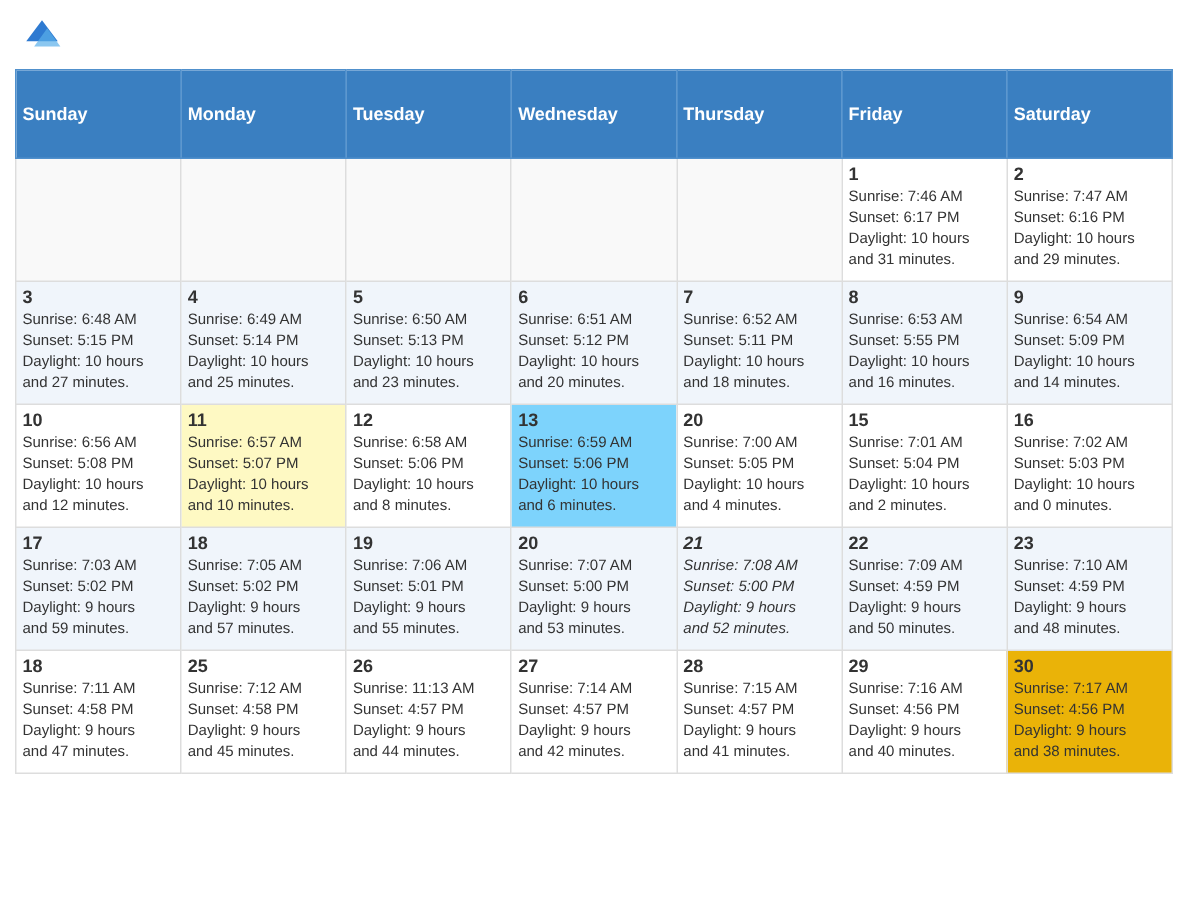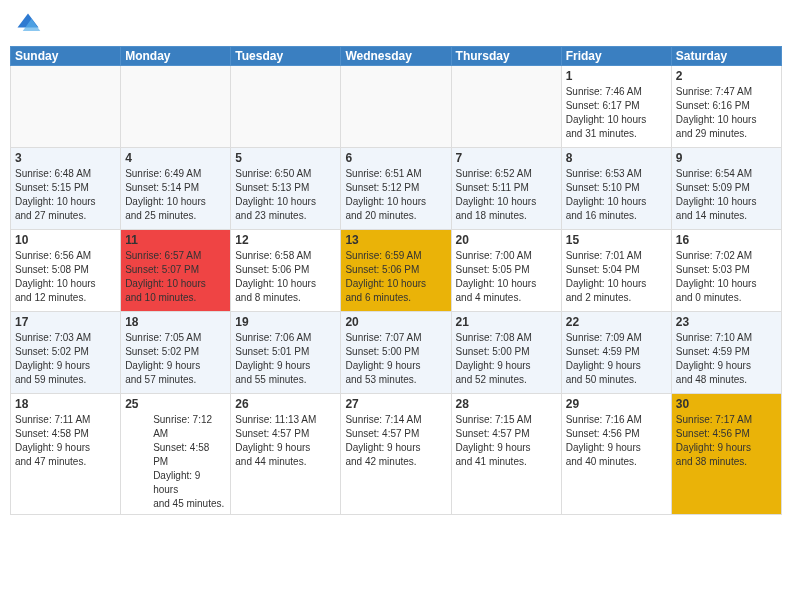--- a/index.html
+++ b/index.html
@@ -50,21 +50,21 @@
     .calendar {
       width: 100%;
       border-collapse: collapse;
       border: 1px solid #ccc;
     }
     .calendar th {
       background-color: #3a7fc1;
       color: white;
       font-size: 12px;
       font-weight: bold;
-      padding: 2px 4px;
+      padding: 22px 4px;
       text-align: left;
       border: 1px solid #5090cc;
     }
     .calendar td {
       vertical-align: top;
       border: 1px solid #ddd;
       padding: 3px 4px;
       width: 110px;
       min-height: 80px;
       font-size: 10.5px;
@@ -181,55 +181,55 @@
         <td style="background: rgb(240, 245, 251);">
           <span class="day-number">7</span>
           <div class="day-info" style="white-space: pre-line;">Sunrise: 6:52 AM
 Sunset: 5:11 PM
 Daylight: 10 hours
 and 18 minutes.</div>
         </td>
         <td style="background: rgb(240, 245, 251);">
           <span class="day-number">8</span>
           <div class="day-info" style="white-space: pre-line;">Sunrise: 6:53 AM
-Sunset: 5:10 PM
+Sunset: 5:55 PM
 Daylight: 10 hours
 and 16 minutes.</div>
         </td>
         <td style="background: rgb(240, 245, 251);">
           <span class="day-number">9</span>
           <div class="day-info" style="white-space: pre-line;">Sunrise: 6:54 AM
 Sunset: 5:09 PM
 Daylight: 10 hours
 and 14 minutes.</div>
         </td>
       </tr>
       <tr class="week-row">
         <td style="background: rgb(255, 255, 255);">
           <span class="day-number">10</span>
           <div class="day-info" style="white-space: pre-line;">Sunrise: 6:56 AM
 Sunset: 5:08 PM
 Daylight: 10 hours
 and 12 minutes.</div>
         </td>
-        <td style="background: #ef4444;">
+        <td style="background: #fef9c3;">
           <span class="day-number">11</span>
           <div class="day-info" style="white-space: pre-line;">Sunrise: 6:57 AM
 Sunset: 5:07 PM
 Daylight: 10 hours
 and 10 minutes.</div>
         </td>
         <td style="background: rgb(255, 255, 255);">
           <span class="day-number">12</span>
           <div class="day-info" style="white-space: pre-line;">Sunrise: 6:58 AM
 Sunset: 5:06 PM
 Daylight: 10 hours
 and 8 minutes.</div>
         </td>
-        <td style="background: #eab308;">
+        <td style="background: #7dd3fc;">
           <span class="day-number">13</span>
           <div class="day-info" style="white-space: pre-line;">Sunrise: 6:59 AM
 Sunset: 5:06 PM
 Daylight: 10 hours
 and 6 minutes.</div>
         </td>
         <td style="background: rgb(255, 255, 255);">
           <span class="day-number">20</span>
           <div class="day-info" style="white-space: pre-line;">Sunrise: 7:00 AM
 Sunset: 5:05 PM
@@ -273,21 +273,21 @@
 Daylight: 9 hours
 and 55 minutes.</div>
         </td>
         <td style="background: rgb(240, 245, 251);">
           <span class="day-number">20</span>
           <div class="day-info" style="white-space: pre-line;">Sunrise: 7:07 AM
 Sunset: 5:00 PM
 Daylight: 9 hours
 and 53 minutes.</div>
         </td>
-        <td style="background: rgb(240, 245, 251);">
+        <td style="background: rgb(240, 245, 251); font-style: italic;">
           <span class="day-number">21</span>
           <div class="day-info" style="white-space: pre-line;">Sunrise: 7:08 AM
 Sunset: 5:00 PM
 Daylight: 9 hours
 and 52 minutes.</div>
         </td>
         <td style="background: rgb(240, 245, 251);">
           <span class="day-number">22</span>
           <div class="day-info" style="white-space: pre-line;">Sunrise: 7:09 AM
 Sunset: 4:59 PM
@@ -305,21 +305,21 @@
       <tr class="week-row">
         <td style="background: rgb(255, 255, 255);">
           <span class="day-number">18</span>
           <div class="day-info" style="white-space: pre-line;">Sunrise: 7:11 AM
 Sunset: 4:58 PM
 Daylight: 9 hours
 and 47 minutes.</div>
         </td>
         <td style="background: rgb(255, 255, 255);">
           <span class="day-number">25</span>
-          <div class="day-info" style="white-space: pre-line; margin-left: 28px;">Sunrise: 7:12 AM
+          <div class="day-info" style="white-space: pre-line;">Sunrise: 7:12 AM
 Sunset: 4:58 PM
 Daylight: 9 hours
 and 45 minutes.</div>
         </td>
         <td style="background: rgb(255, 255, 255);">
           <span class="day-number">26</span>
           <div class="day-info" style="white-space: pre-line;">Sunrise: 11:13 AM
 Sunset: 4:57 PM
 Daylight: 9 hours
 and 44 minutes.</div>

